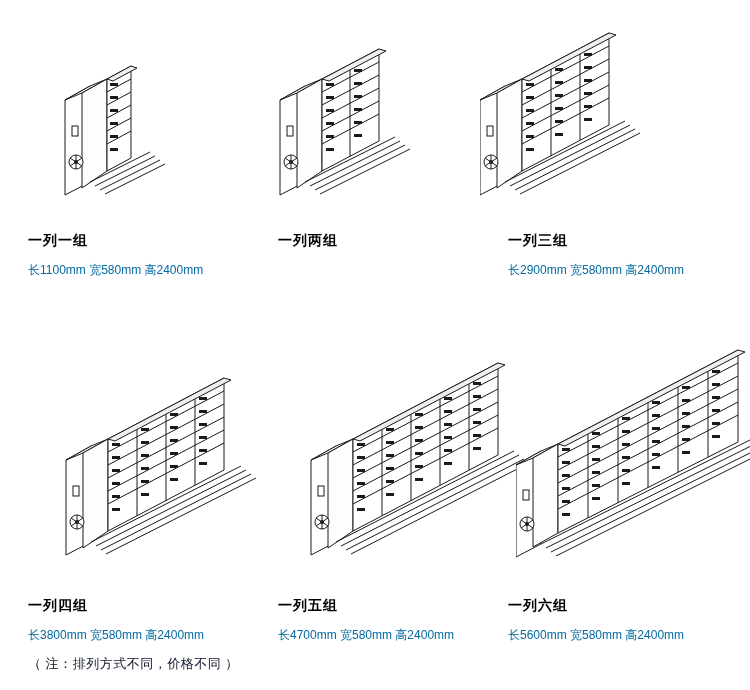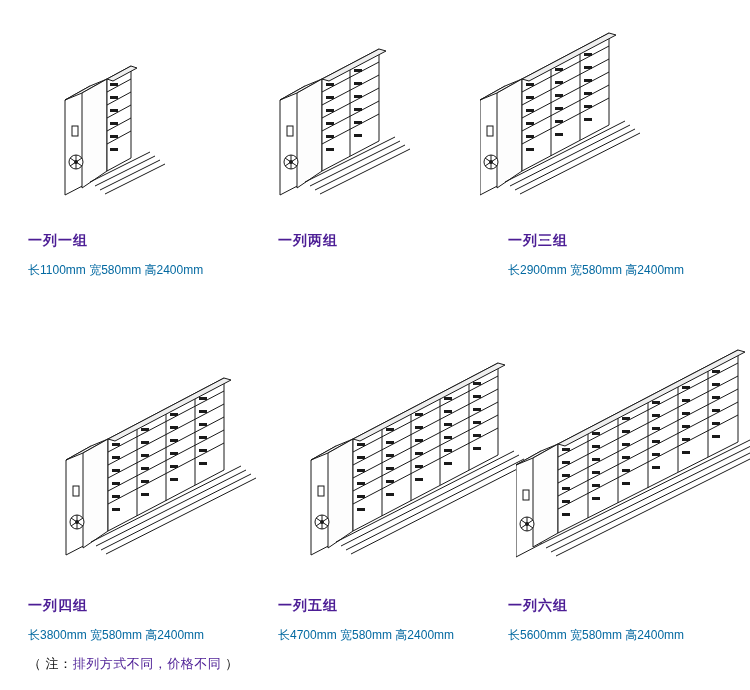--- a/index.html
+++ b/index.html
@@ -36,39 +36,39 @@
 
   .caption{
     position:absolute;
     left:28px;
     width:230px;
   }
   .cap-title{
     font-size:14px;
     font-weight:bold;
     letter-spacing:1px;
-    color:#4c1d95;
+    color:#000000;
     margin:0 0 12px 0;
     white-space:nowrap;
   }
   .cap-dims{
     font-size:12px;
     color:#0369a1;
     white-space:nowrap;
   }
 
   .note{
     position:absolute;
     left:28px;
     top:655px;
     font-size:13px;
     color:#111;
     letter-spacing:0.5px;
   }
-  .note .red{color:#4c1d95;}
+  .note .red{color:#0f172a;}
 </style>
 </head>
 <body>
 
 <div class="grid">
 
   <div class="cell r1 c1">
     <div class="art">
       <svg width="250" height="215" viewBox="0 0 250 215" fill="none" stroke="#1a1a1a" stroke-width="1" shape-rendering="geometricPrecision">
 

